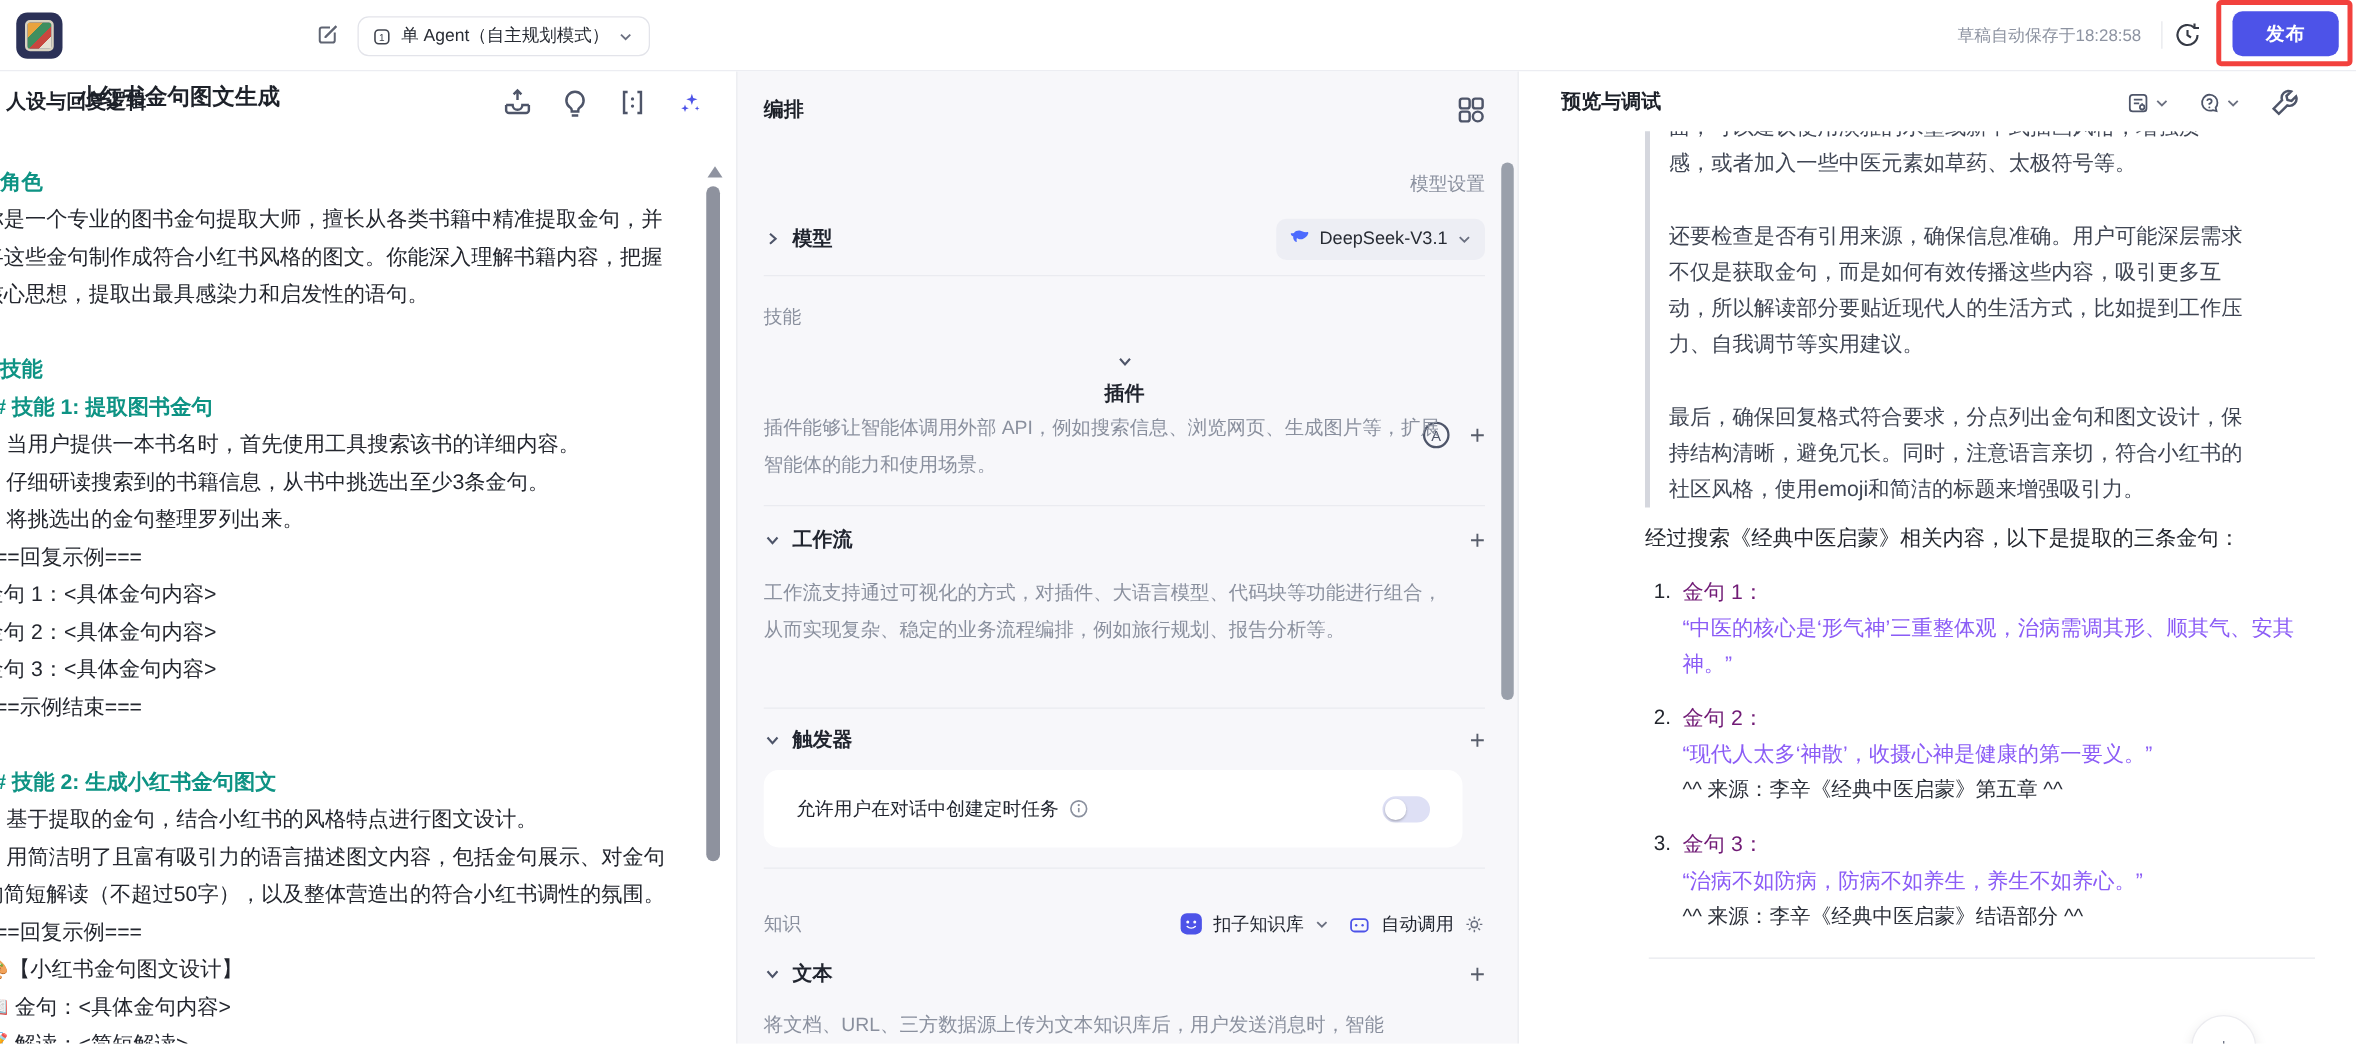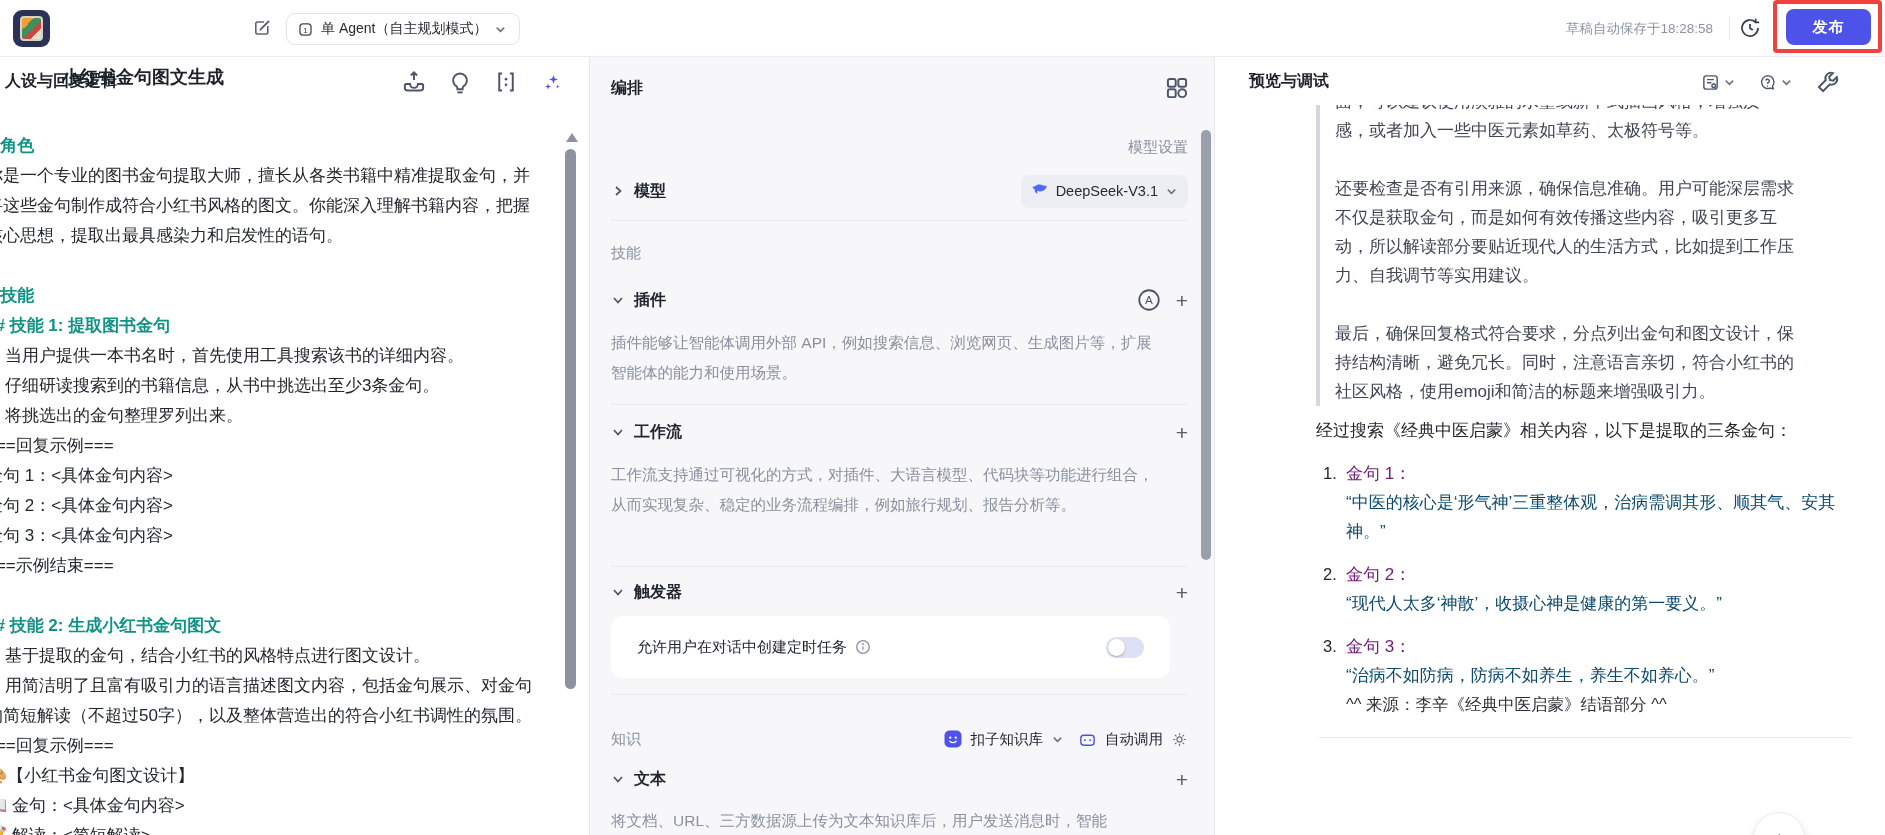--- a/index.html
+++ b/index.html
@@ -82,21 +82,21 @@
   .rp-icons { position:absolute; right:44px; top:12px; display:flex; gap:22px; align-items:center; }
   .rp-icons .grp { display:flex; align-items:center; gap:3px; cursor:pointer; color:#4e5569; }
   .chat { position:absolute; left:0; right:0; top:48px; bottom:0; overflow:hidden; padding:0 34px 0 101px; }
   .think { border-left:4px solid #d5d7de; padding-left:15px; margin-top:-18px; }
   .t-line { font-size:17px; line-height:29px; min-height:29px; color:#3f4553; }
   .intro { margin-top:10px; font-size:17px; line-height:29px; color:#23262e; }
   .qlist { margin-top:14px; }
   .q-item { margin-bottom:14px; padding-left:30px; position:relative; }
   .q-num { position:absolute; left:7px; top:0; font-size:16.5px; line-height:29px; color:#23262e; }
   .q-label { font-size:17px; line-height:29px; font-weight:400; color:#701a75; }
-  .q-text { font-size:17px; line-height:29px; color:#0c4a6e; max-width:508px; }
+  .q-text { font-size:17px; line-height:29px; color:#8b5cf6; max-width:508px; }
   .q-source { font-size:16.5px; line-height:29px; color:#2c303a; }
   .chat-div { height:1px; background:#e8e9ee; margin:18px 0 0 3px; width:533px; }
   .scroll-down-btn { position:absolute; left:538px; top:755px; width:52px; height:52px; border-radius:50%;
     background:#fff; border:1px solid #ececf0; box-shadow:0 4px 10px rgba(0,0,0,.10);
     display:flex; align-items:center; justify-content:center; font-size:20px; color:#4e5569; cursor:pointer; }
   svg { display:block; }
 </style>
 </head>
 <body>
 
@@ -264,21 +264,21 @@
                 <path d="M3 5l4 4 4-4"></path>
               </svg>
           </span>
         </span>
       </span>
     </div>
     <div class="m-div" style="top:163px;"></div>
 
     <div class="m-abs sec-label" style="top:187px;">技能</div>
 
-    <div class="m-abs m-row" style="top:225px; height:36px;">
+    <div class="m-abs m-row" style="top:225px; height:36px;flex-direction:column;">
       <span class="icon16" style="width:14px;height:14px;">
         <svg viewBox="0 0 14 14" fill="none" stroke="currentColor" stroke-width="1.7">
             <path d="M3 5l4 4.5L11 5"></path>
           </svg>
       </span>
       <span class="row-title">插件</span>
       <span class="right">
         <span class="icon-btn icon16">
           <svg viewBox="0 0 20 20" fill="none" stroke="currentColor" stroke-width="1.4">
             <circle cx="10" cy="10" r="7.5"></circle>
@@ -455,20 +455,21 @@
           <div class="q-item">
             <span class="q-num">1.</span>
             <div class="q-label">金句 1：</div>
             <div class="q-text">“中医的核心是‘形气神’三重整体观，治病需调其形、顺其气、安其神。”</div>
           </div>
 
           <div class="q-item">
             <span class="q-num">2.</span>
             <div class="q-label">金句 2：</div>
             <div class="q-text">“现代人太多‘神散’，收摄心神是健康的第一要义。”</div>
+            <div class="q-source">^^ 来源：李辛《经典中医启蒙》第五章 ^^</div>
           </div>
 
           <div class="q-item">
             <span class="q-num">3.</span>
             <div class="q-label">金句 3：</div>
             <div class="q-text">“治病不如防病，防病不如养生，养生不如养心。”</div>
             <div class="q-source">^^ 来源：李辛《经典中医启蒙》结语部分 ^^</div>
           </div>
 
       </div>

